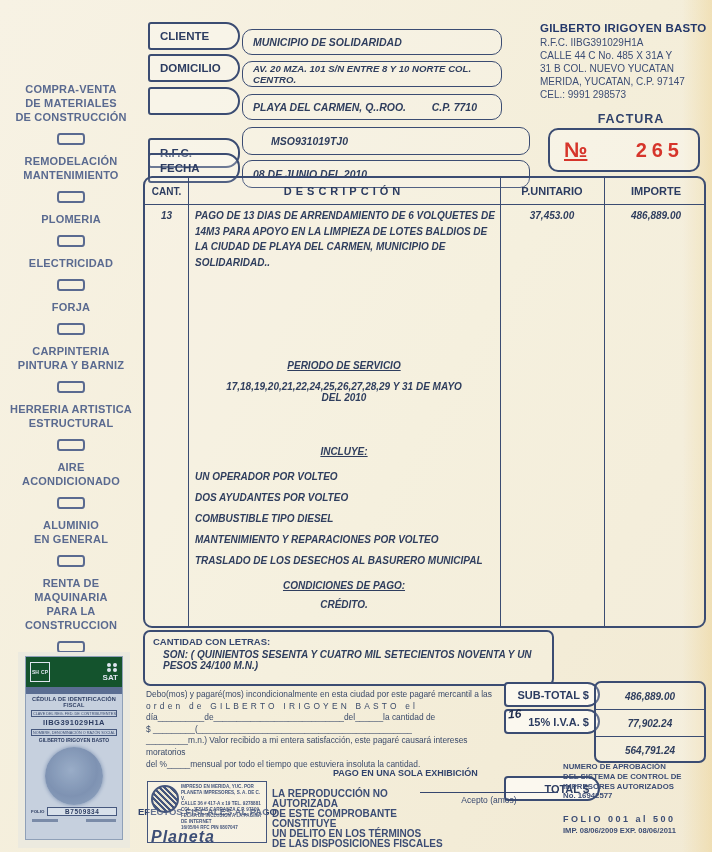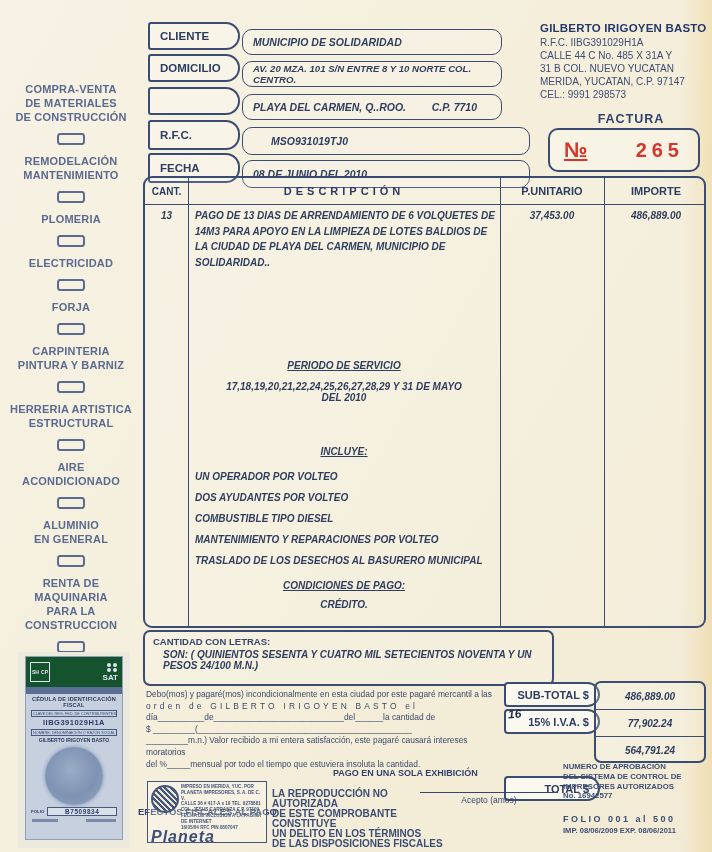--- a/index.html
+++ b/index.html
@@ -177,21 +177,21 @@
     <div class="valbox" style="left:94px;width:260px;font-size:9.6px;">AV. 20 MZA. 101 S/N ENTRE 8 Y 10 NORTE COL. CENTRO.</div>
   </div>
   <div class="field-row" style="top:87px;">
     <div class="tab" style="width:92px;"></div>
     <div class="valbox" style="left:94px;width:260px;">
       <span>PLAYA DEL CARMEN,  Q..ROO.</span>
       <span class="cp">C.P.    7710</span>
     </div>
   </div>
   <div class="field-row" style="top:120px;">
-    <div class="tab" style="width:92px;height:30px;">R.F.C.</div>
+    <div class="tab" style="width:92px;height:30px;margin-top:18px;">R.F.C.</div>
     <div class="valbox" style="left:94px;width:288px;height:28px;padding-left:28px;">MSO931019TJ0</div>
   </div>
   <div class="field-row" style="top:153px;">
     <div class="tab" style="width:92px;height:30px;">FECHA</div>
     <div class="valbox" style="left:94px;width:288px;height:28px;">08 DE JUNIO DEL 2010</div>
   </div>
 
   <div class="abs" style="left:540px;top:22px;width:170px;">
     <div class="vendor-name">GILBERTO IRIGOYEN BASTO</div>
     <div class="vendor-addr preline">R.F.C. IIBG391029H1A

